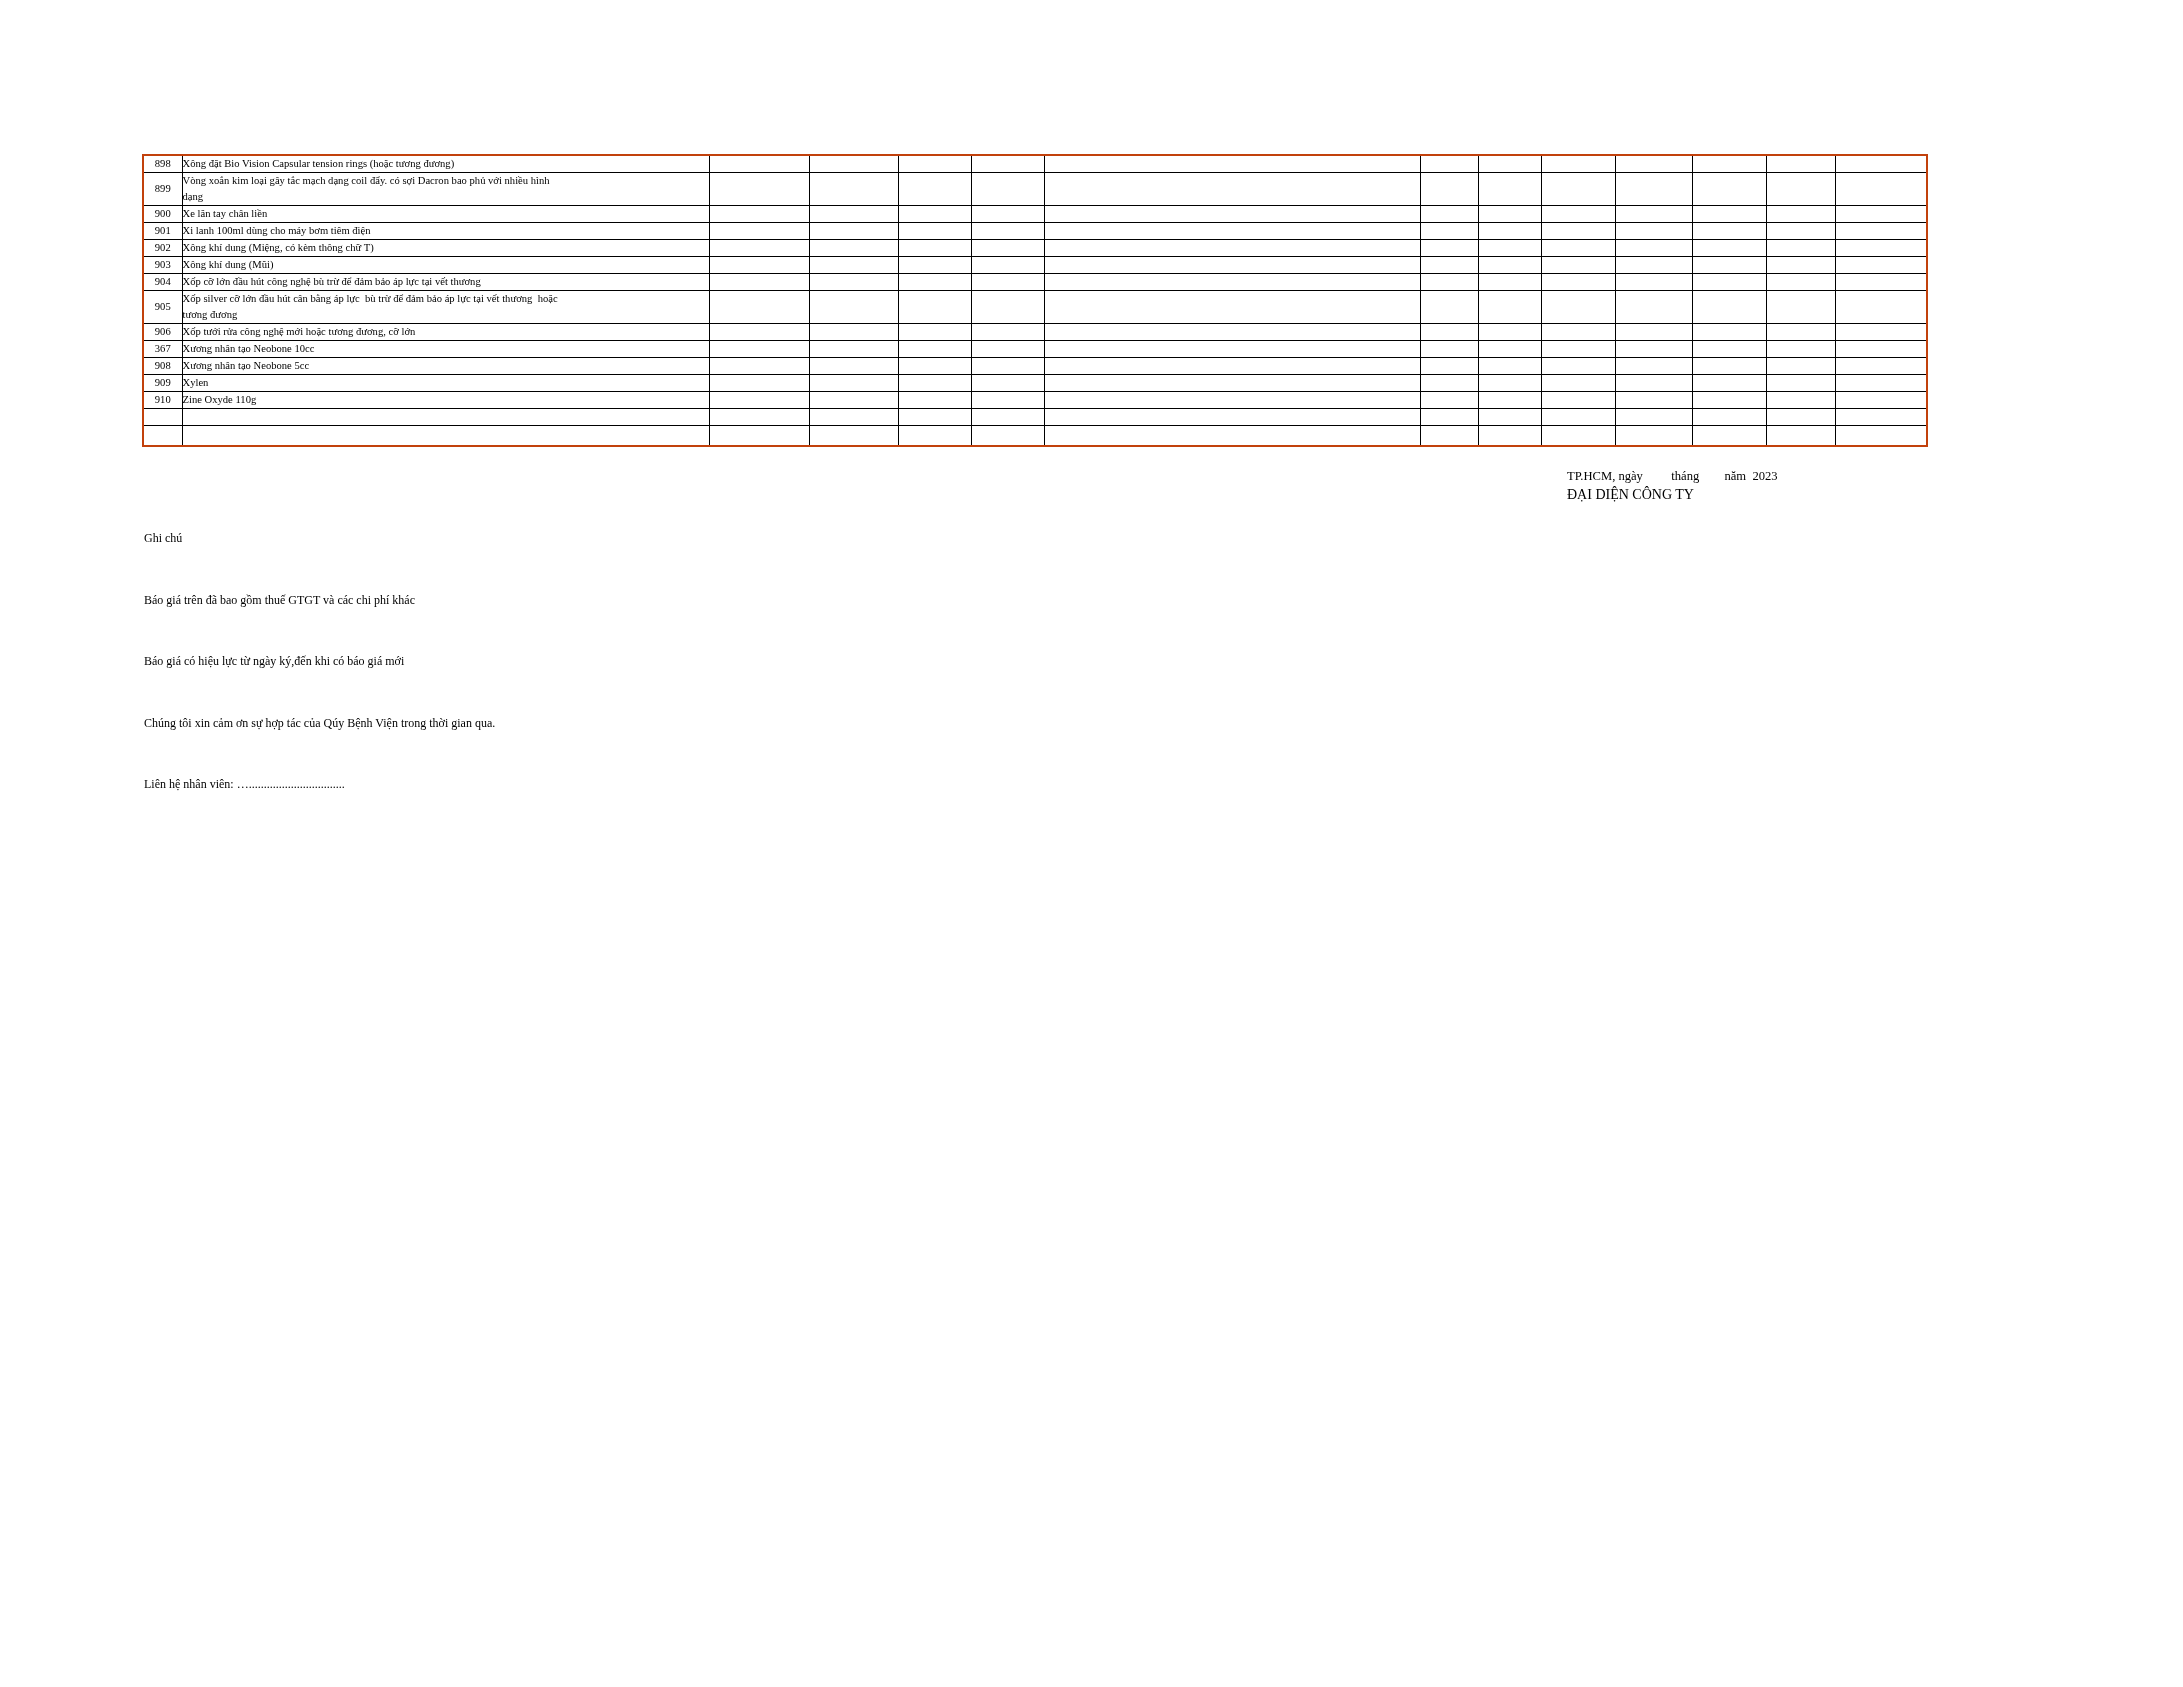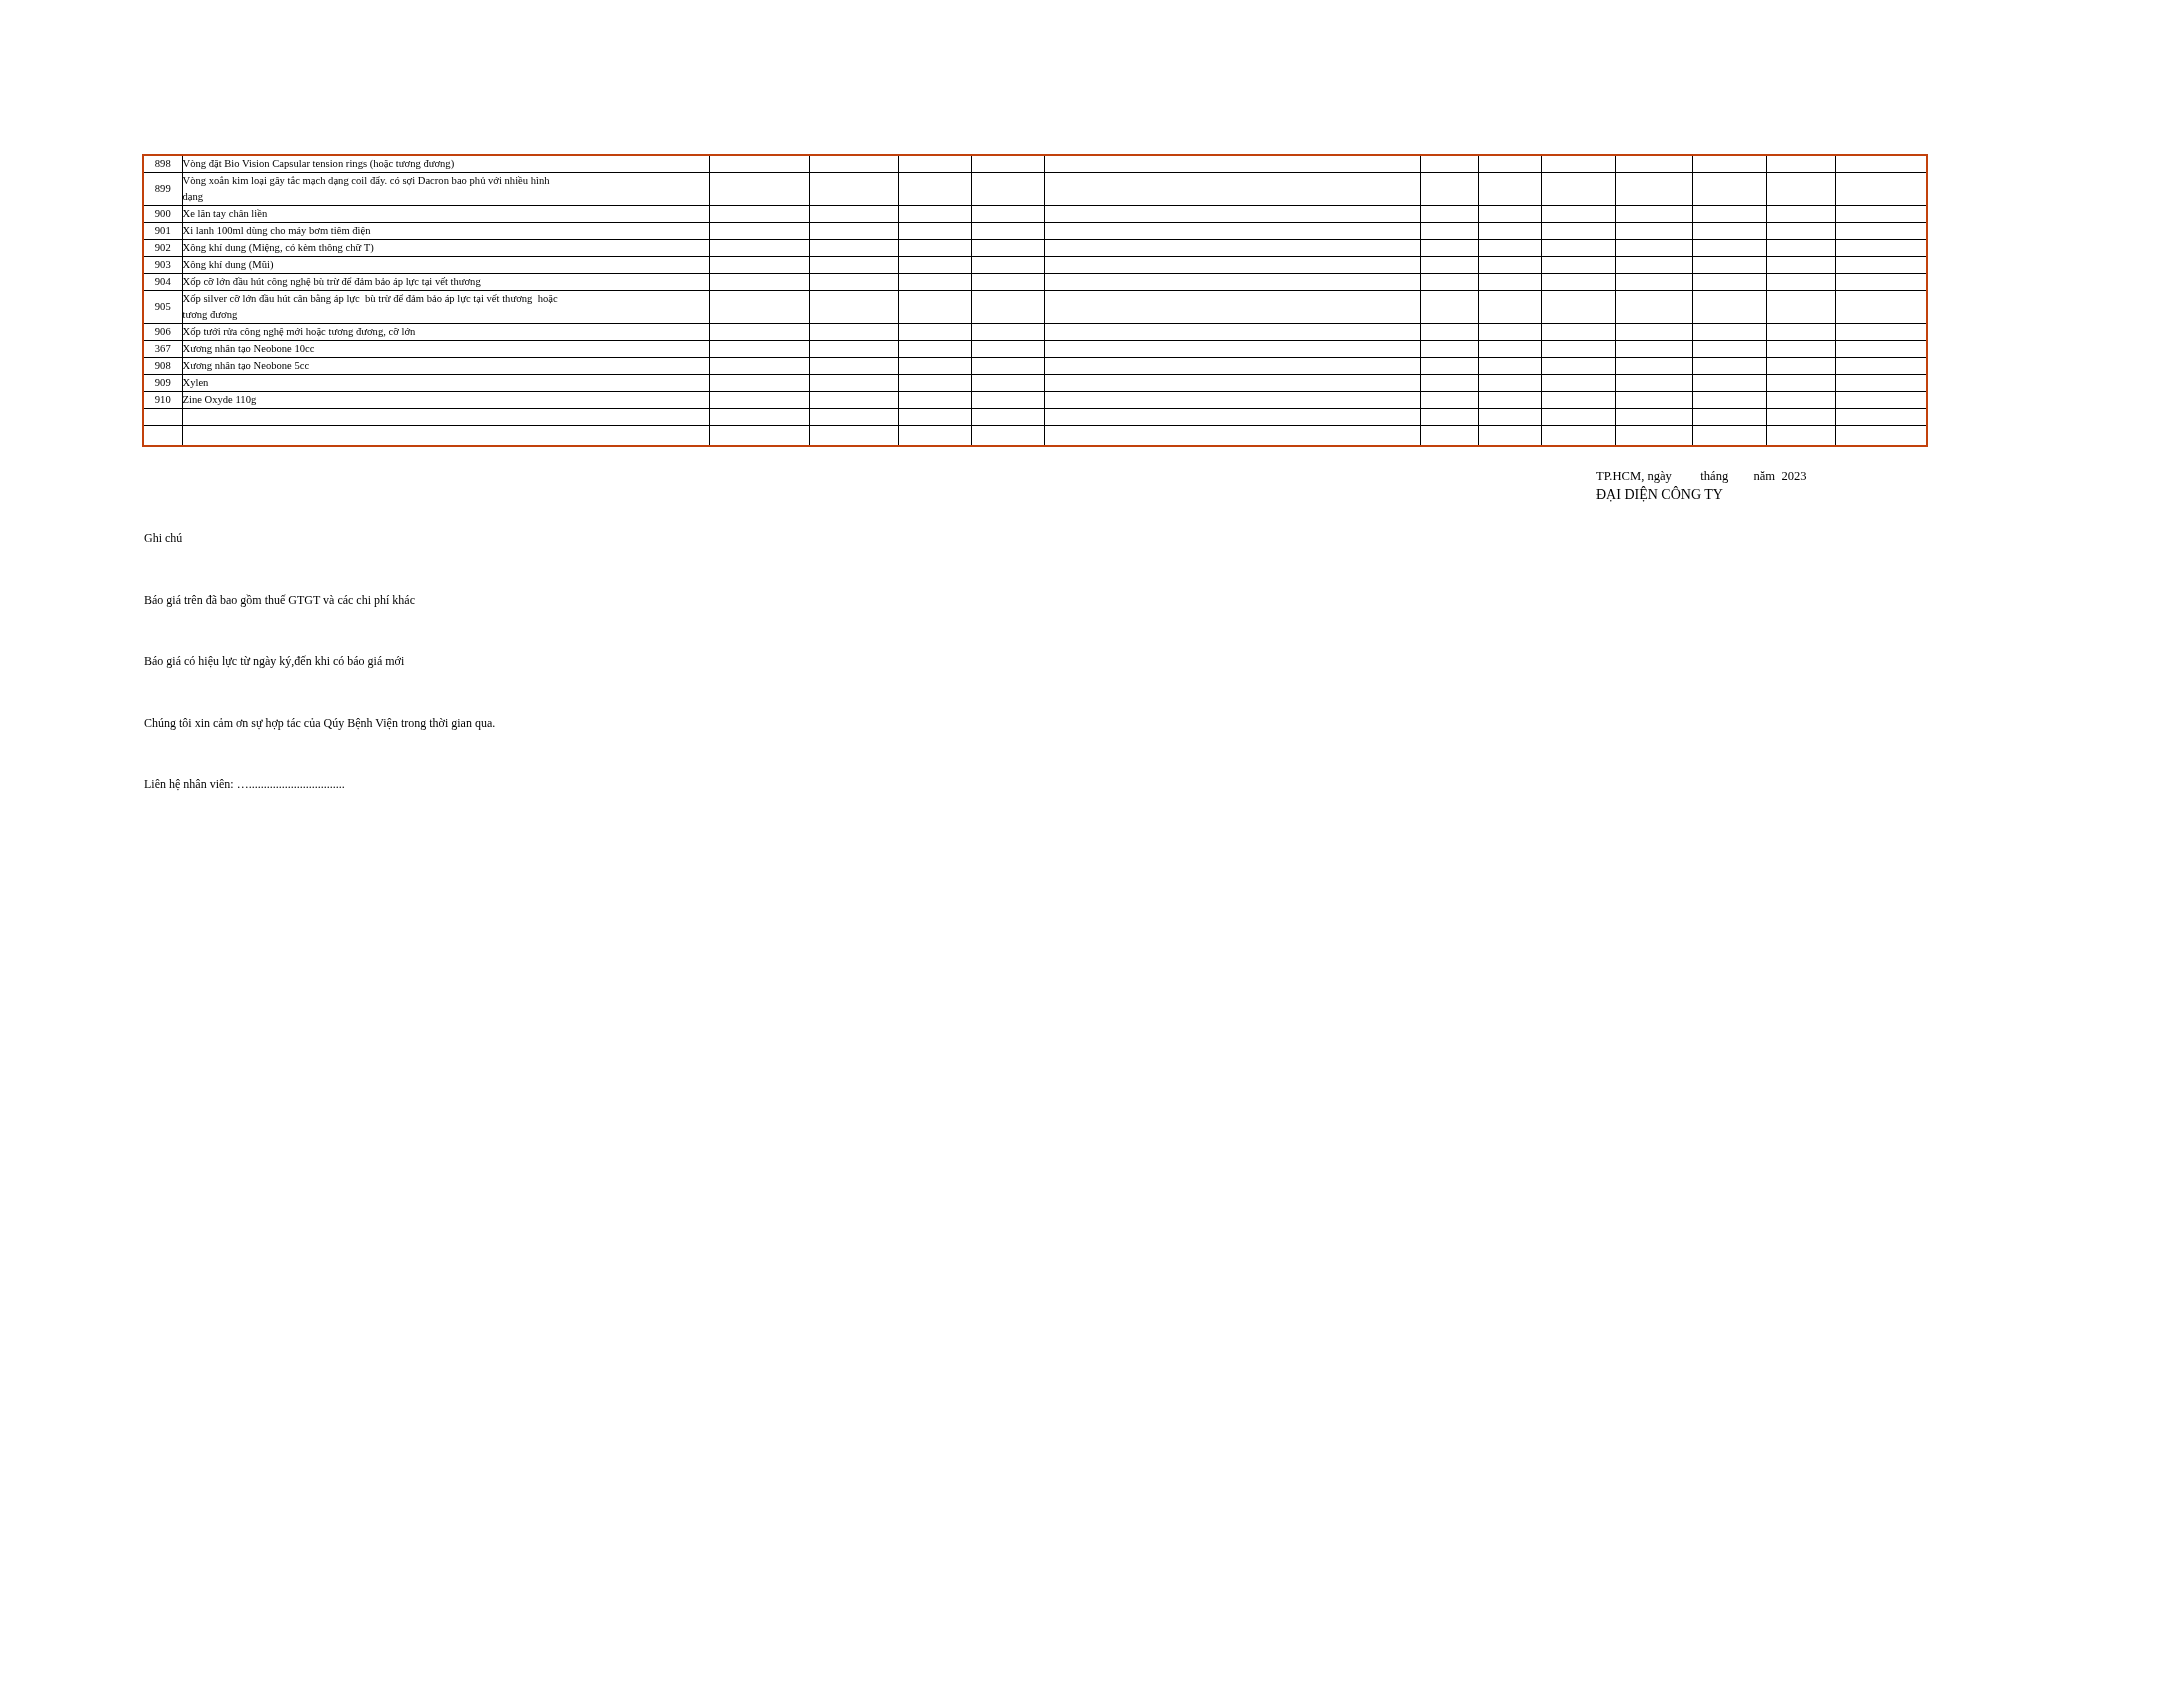--- a/index.html
+++ b/index.html
@@ -54,21 +54,20 @@
     line-height: 20.5px;
     white-space: pre;
   }
 
   
   .signature {
     position: absolute;
     left: 1567px;
     top: 468px;
     width: 273px;
-    margin-left: 29px;
   }
   .signature-date {
     font-size: 12.6px;
     line-height: 16px;
     white-space: pre;
   }
   .signature-company {
     margin-top: 3.3px;
     font-size: 14px;
     line-height: 16.5px;
@@ -94,21 +93,21 @@
         <col style="width: 63px;">
         <col style="width: 74px;">
         <col style="width: 77px;">
         <col style="width: 74px;">
         <col style="width: 69px;">
         <col style="width: 92px;">
       </colgroup>
     <tbody>
         <tr>
           <td class="col-no">898</td>
-          <td class="col-desc">Vòng đặt Bio Vision Capsular tension rings (hoặc tương đương)</td>
+          <td class="col-desc">Xông đặt Bio Vision Capsular tension rings (hoặc tương đương)</td>
           <td></td>
           <td></td>
           <td></td>
           <td></td>
           <td></td>
           <td></td>
           <td></td>
           <td></td>
           <td></td>
           <td></td>

